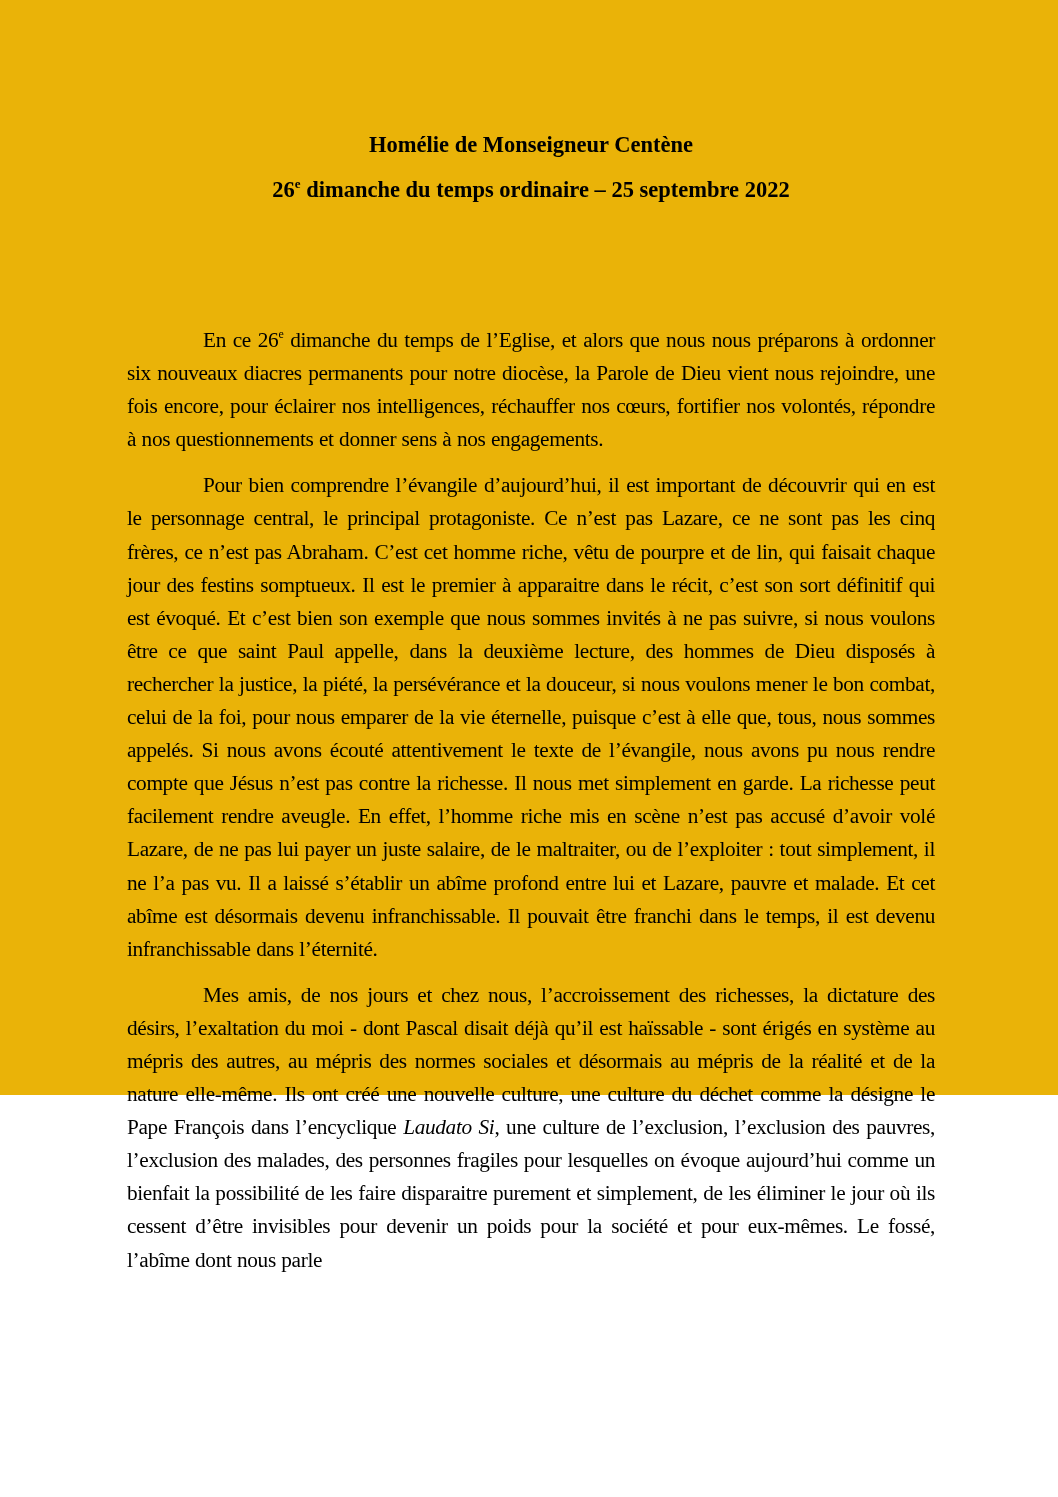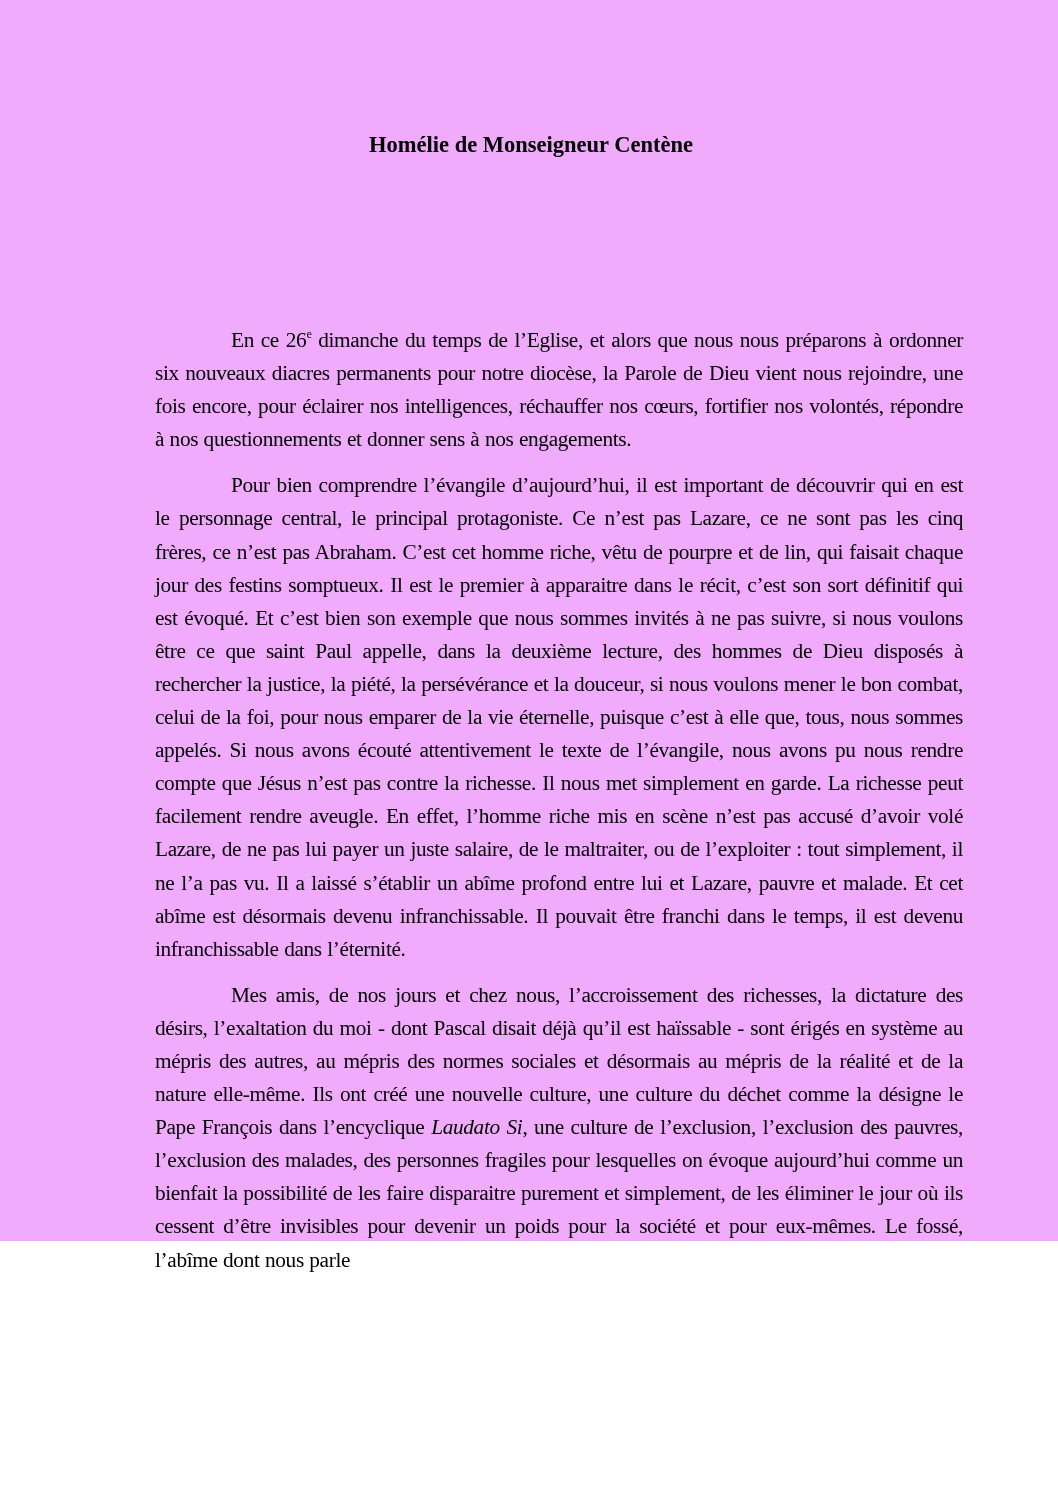--- a/index.html
+++ b/index.html
@@ -1,51 +1,52 @@
 <!DOCTYPE html>
 <html><head>
 <meta charset="utf-8">
 <style>
   html, body { margin: 0; padding: 0; background: #ffffff; }
   body { width: 1058px; height: 1497px; position: relative; overflow: hidden; }
   .page {
-    position: absolute; left: 0; top: 0; width: 1058px; height: 1241px;
-    background: #f0abfc; color: #000000;
+    position: absolute; left: 0; top: 0; width: 1058px; height: 1095px;
+    background: #eab308; color: #000000;
     font-family: "Liberation Serif", "DejaVu Serif", serif;
   }
   .title-block {
     position: absolute; left: 127px; top: 128px; width: 808px;
     text-align: center;
   }
   .title-line {
     font-weight: bold; font-size: 22.5px; line-height: 33px;
     margin: 0 0 12px 0;
     white-space: nowrap;
   }
   .title-line sup { font-size: 13px; vertical-align: 9px; line-height: 0; }
   .body {
-    position: absolute; left: 127px; top: 324px; width: 808px; margin-left: 28px;
+    position: absolute; left: 127px; top: 324px; width: 808px;
   }
   .para {
     font-size: 21.3px; line-height: 33.1px;
     text-align: justify; text-indent: 76px;
     margin: 0 0 13px 0;
     letter-spacing: -0.35px;
     word-spacing: 0.5px;
   }
   .para sup { font-size: 12px; vertical-align: 9px; line-height: 0; }
   .para em { }
 </style>
 </head>
 <body>
 
 <div class="page">
 
   <div class="title-block">
     <div class="title-line"><span>Homélie de Monseigneur Centène</span></div>
+    <div class="title-line"><span>26</span><sup>e</sup><span> dimanche du temps ordinaire – 25 septembre 2022</span></div>
   </div>
 
   <div class="body">
     <p class="para"><span>En ce 26</span><sup>e</sup><span> dimanche du temps de l’Eglise, et alors que nous nous préparons à ordonner six nouveaux diacres permanents pour notre diocèse, la Parole de Dieu vient nous rejoindre, une fois encore, pour éclairer nos intelligences, réchauffer nos cœurs, fortifier nos volontés, répondre à nos questionnements et donner sens à nos engagements.</span></p>
 
     <p class="para"><span>Pour bien comprendre l’évangile d’aujourd’hui, il est important de découvrir qui en est le personnage central, le principal protagoniste. Ce n’est pas Lazare, ce ne sont pas les cinq frères, ce n’est pas Abraham. C’est cet homme riche, vêtu de pourpre et de lin, qui faisait chaque jour des festins somptueux. Il est le premier à apparaitre dans le récit, c’est son sort définitif qui est évoqué. Et c’est bien son exemple que nous sommes invités à ne pas suivre, si nous voulons être ce que saint Paul appelle, dans la deuxième lecture, des hommes de Dieu disposés à rechercher la justice, la piété, la persévérance et la douceur, si nous voulons mener le bon combat, celui de la foi, pour nous emparer de la vie éternelle, puisque c’est à elle que, tous, nous sommes appelés. Si nous avons écouté attentivement le texte de l’évangile, nous avons pu nous rendre compte que Jésus n’est pas contre la richesse. Il nous met simplement en garde. La richesse peut facilement rendre aveugle. En effet, l’homme riche mis en scène n’est pas accusé d’avoir volé Lazare, de ne pas lui payer un juste salaire, de le maltraiter, ou de l’exploiter : tout simplement, il ne l’a pas vu. Il a laissé s’établir un abîme profond entre lui et Lazare, pauvre et malade. Et cet abîme est désormais devenu infranchissable. Il pouvait être franchi dans le temps, il est devenu infranchissable dans l’éternité.</span></p>
 
     <p class="para"><span>Mes amis, de nos jours et chez nous, l’accroissement des richesses, la dictature des désirs, l’exaltation du moi - dont Pascal disait déjà qu’il est haïssable - sont érigés en système au mépris des autres, au mépris des normes sociales et désormais au mépris de la réalité et de la nature elle-même. Ils ont créé une nouvelle culture, une culture du déchet comme la désigne le Pape François dans l’encyclique </span><em>Laudato Si</em><span>, une culture de l’exclusion, l’exclusion des pauvres, l’exclusion des malades, des personnes fragiles pour lesquelles on évoque aujourd’hui comme un bienfait la possibilité de les faire disparaitre purement et simplement, de les éliminer le jour où ils cessent d’être invisibles pour devenir un poids pour la société et pour eux-mêmes. Le fossé, l’abîme dont nous parle</span></p>
   </div>
 

